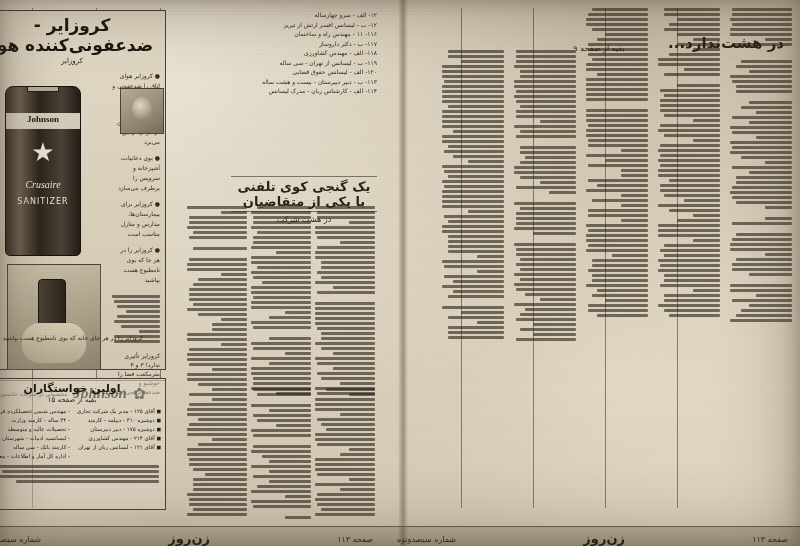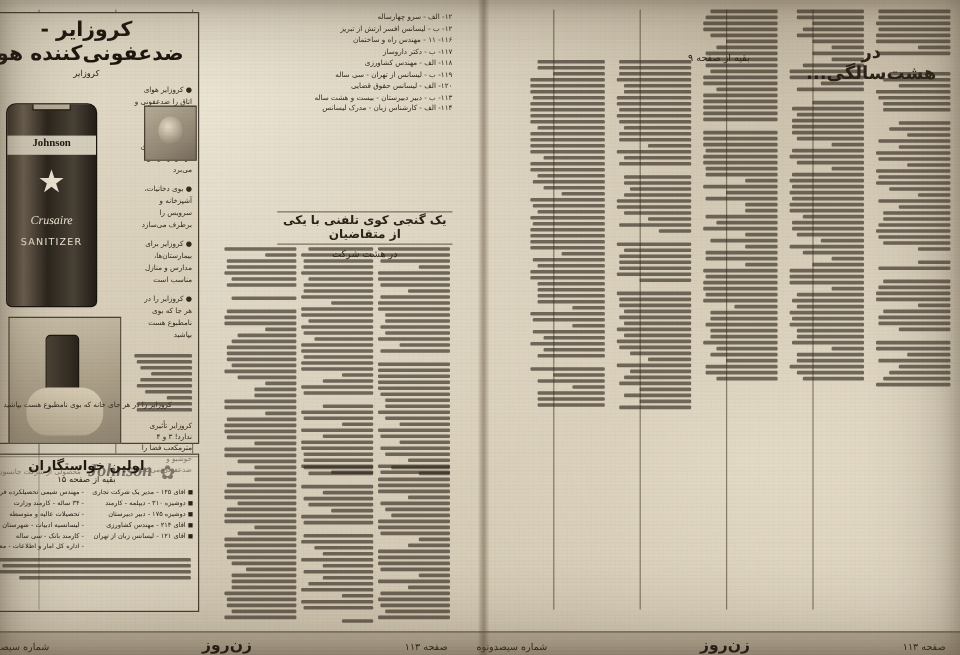--- a/index.html
+++ b/index.html
@@ -166,21 +166,21 @@
   <div class="spread">
 
     <div class="page-half left">
 
       <div class="rule-v" style="top:8px;height:500px;left:76px;"></div>
       <div class="rule-v" style="top:8px;height:500px;left:148px;"></div>
       <div class="rule-v" style="top:8px;height:500px;left:220px;"></div>
       <div class="rule-v" style="top:8px;height:500px;left:292px;"></div>
 
       <div class="col" style="right:10px;top:34px;width:128px;">
-        <div class="hdr big">در هشت‌سالگی...</div>
+        <div class="hdr big">در هشت‌ندارد...</div>
       </div>
       <div class="col" style="right:146px;top:44px;width:110px;">
         <div class="subhdr">بقیه از صفحه ۹</div>
       </div>
 
       <div class="col" style="right:8px;top:8px;width:62px;">
         <div class="lines" id="lc1">
             <div class="ln s2"></div>
             <div class="ln s2"></div>
             <div class="ln s1"></div>
@@ -527,21 +527,21 @@
           <div>۱۱۷- ب - دکتر داروساز</div>
           <div>۱۱۸- الف - مهندس کشاورزی</div>
           <div>۱۱۹- ب - لیسانس از تهران - سی ساله</div>
           <div>۱۲۰- الف - لیسانس حقوق قضایی</div>
           <div>۱۱۳- ب - دبیر دبیرستان - بیست و هشت ساله</div>
           <div>۱۱۴- الف - کارشناس زبان - مدرک لیسانس</div>
         </div>
       </div>
 
       <div class="col" style="right:8px;top:176px;width:146px;">
-        <div class="hdr titlebar" style="font-size:10px;">یک گنجی کوی تلفنی با یکی از متقاضیان</div>
+        <div class="hdr titlebar" style="font-size:13px;">یک گنجی کوی تلفنی با یکی از متقاضیان</div>
         <div class="subhdr" style="margin-top:3px;">در هشت شركت</div>
       </div>
 
       <div class="col" style="right:10px;top:206px;width:60px;">
         <div class="lines" id="rc1">
             <div class="ln s1"></div>
             <div class="ln s2"></div>
             <div class="ln s2"></div>
             <div class="ln s7"></div>
             <div class="ln s1"></div>

